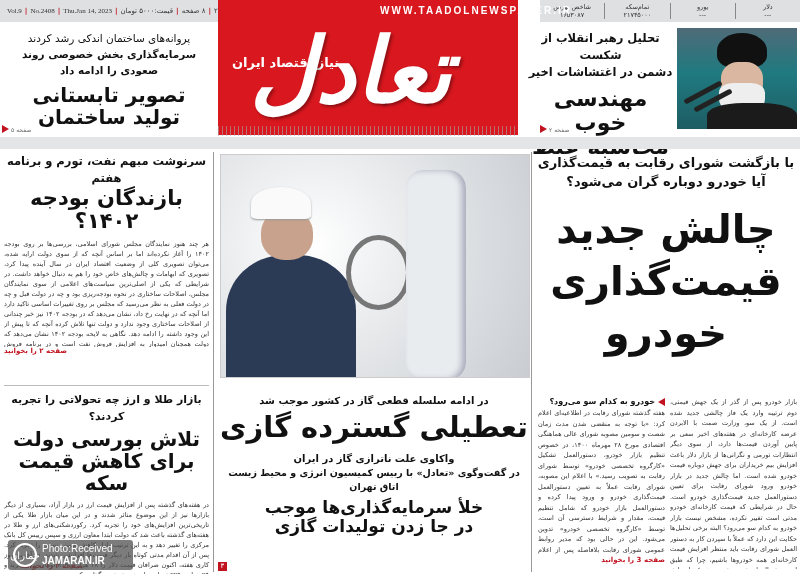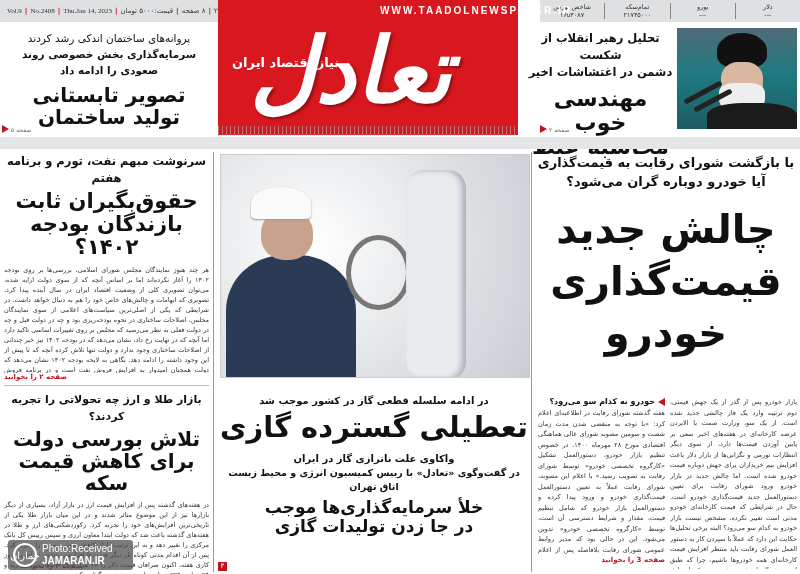--- a/index.html
+++ b/index.html
@@ -109,21 +109,20 @@
   <div style="position:absolute;left:15px;top:70px;width:42px;height:5px;background:#222;transform:rotate(-28deg);border-radius:3px"></div>
 </div>
 
 <div class="band"></div>
 
 <div class="vline" style="left:213px;top:152px;height:420px"></div>
 <div class="vline" style="left:531px;top:152px;height:420px"></div>
 
 <div class="box rtl" style="left:4px;top:153px;width:205px">
   <div class="kicker" style="font-size:11.5px">سرنوشت مبهم نفت، تورم و برنامه هفتم</div>
-  <div class="head" style="font-size:21px;margin-top:3px">حقوق‌بگیران ثابت</div>
   <div class="head" style="font-size:21px">بازندگان بودجه ۱۴۰۲؟</div>
   <div class="body" style="height:108px;overflow:hidden;margin-top:6px;font-size:6.5px;line-height:10px">هر چند هنوز نمایندگان مجلس شورای اسلامی، بررسی‌ها بر روی بودجه ۱۴۰۲ را آغاز نکرده‌اند اما بر اساس آنچه که از سوی دولت ارایه شده، می‌توان تصویری کلی از وضعیت اقتصاد ایران در سال آینده پیدا کرد، تصویری که ابهامات و چالش‌های خاص خود را هم به دنبال خواهد داشت. در شرایطی که یکی از اصلی‌ترین سیاست‌های اعلامی از سوی نمایندگان مجلس، اصلاحات ساختاری در نحوه بودجه‌ریزی بود و چه در دولت قبل و چه در دولت فعلی به نظر می‌رسید که مجلس بر روی تغییرات اساسی تاکید دارد اما آنچه که در نهایت رخ داد، نشان می‌دهد که در بودجه ۱۴۰۲ نیز خبر چندانی از اصلاحات ساختاری وجود ندارد و دولت تنها تلاش کرده آنچه که تا پیش از این وجود داشته را ادامه دهد. نگاهی به لایحه بودجه ۱۴۰۲ نشان می‌دهد که دولت همچنان امیدوار به افزایش فروش نفت است و در برنامه فروش روزانه ۱.۴ میلیون بشکه نفت در روز را پیش‌بینی کرده. تغییراتی در نرخ پایه نداده و همچنین در حوزه افزایش حقوق‌ها هیچ انتخاب ریسکی را در دستور کار قرار نداده است. جدای از آن، با وجود آنکه...</div>
   <div class="more" style="text-align:left">صفحه ۲ را بخوانید</div>
 </div>
 <div style="position:absolute;left:4px;top:385px;width:205px;height:1px;background:#bbb"></div>
 
 <div class="box rtl" style="left:4px;top:391px;width:205px">
   <div class="kicker" style="font-size:11px">بازار طلا و ارز چه تحولاتی را تجربه کردند؟</div>
   <div class="head" style="font-size:20px;margin-top:3px">تلاش بورسی دولت</div>
   <div class="head" style="font-size:20px">برای کاهش قیمت سکه</div>

